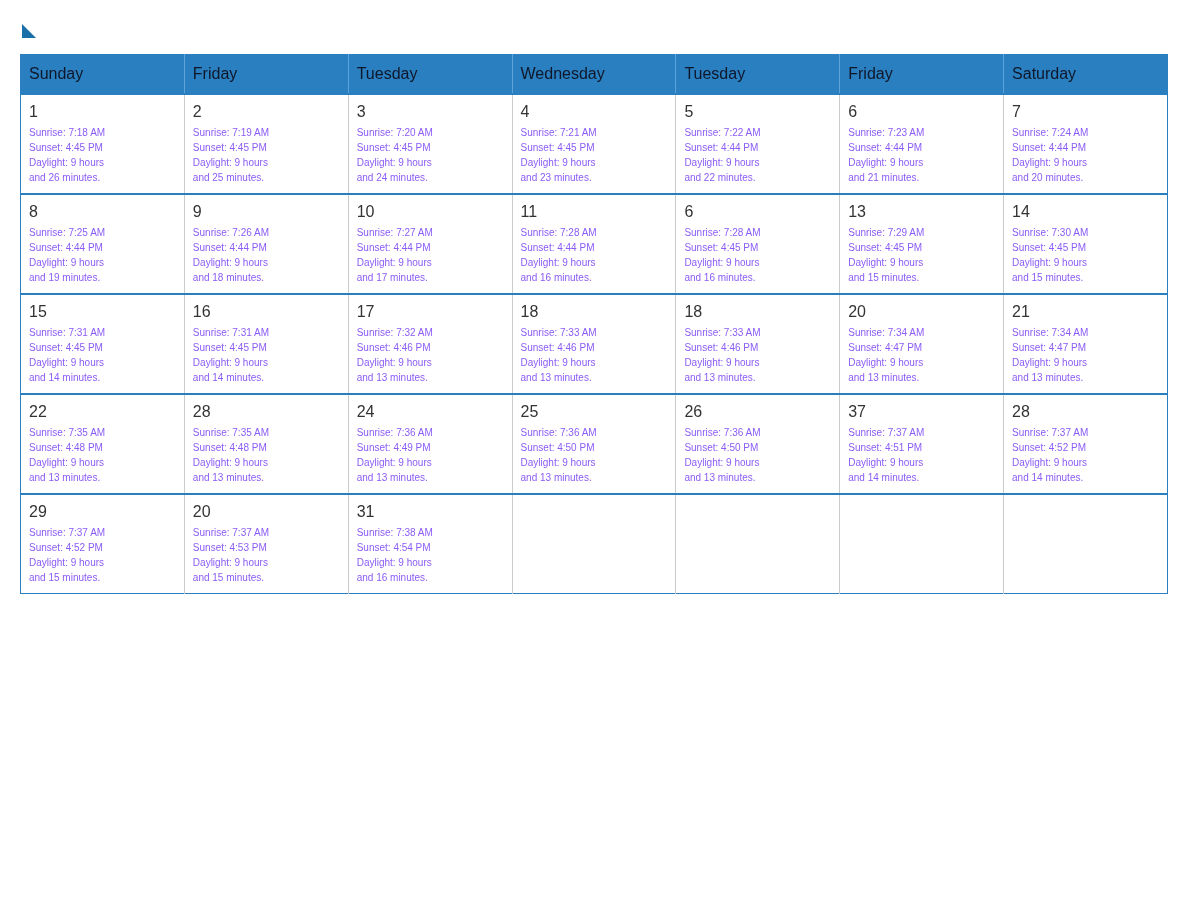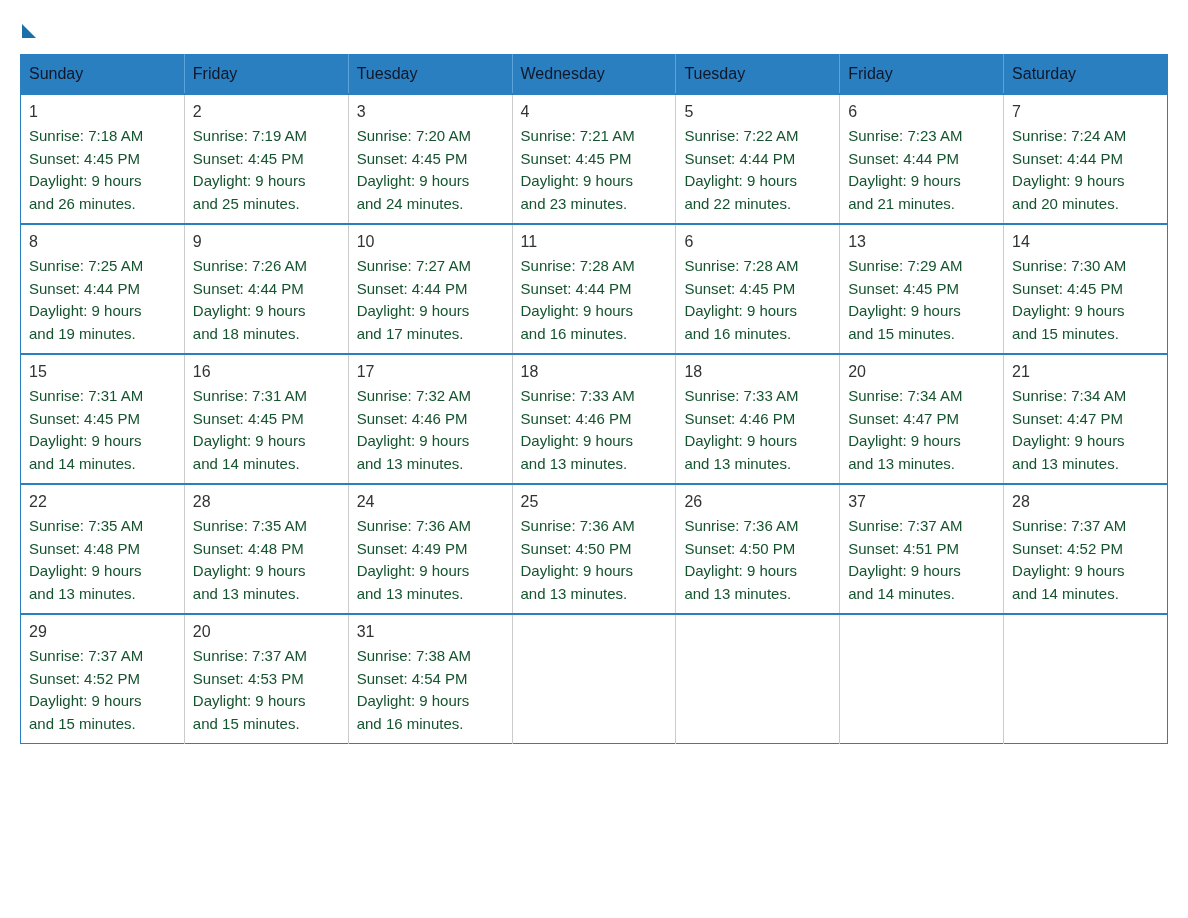--- a/index.html
+++ b/index.html
@@ -88,23 +88,23 @@
       min-height: 100px;
     }
     tbody td:last-child { border-right: none; }
     .day-num {
       font-size: 16px;
       font-weight: normal;
       margin-bottom: 4px;
       display: block;
     }
     .day-info {
-      font-size: 15px;
+      font-size: 10px;
       line-height: 1.5;
-      color: #14532d;
+      color: #8b5cf6;
     }
     .empty-cell {
       background: #fff;
     }
   </style>
 </head>
 <body>
 
 <div class="header">
   <div class="logo">

